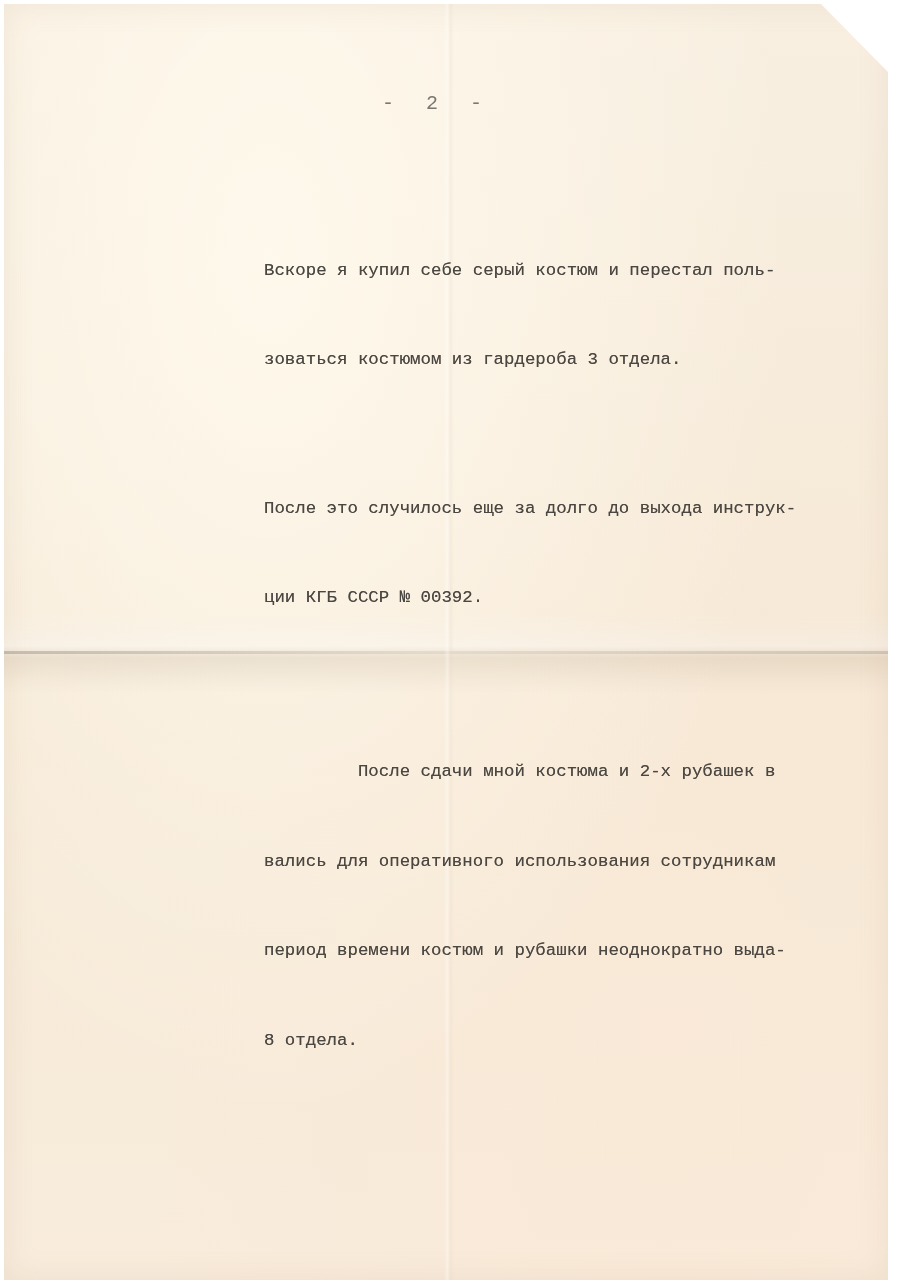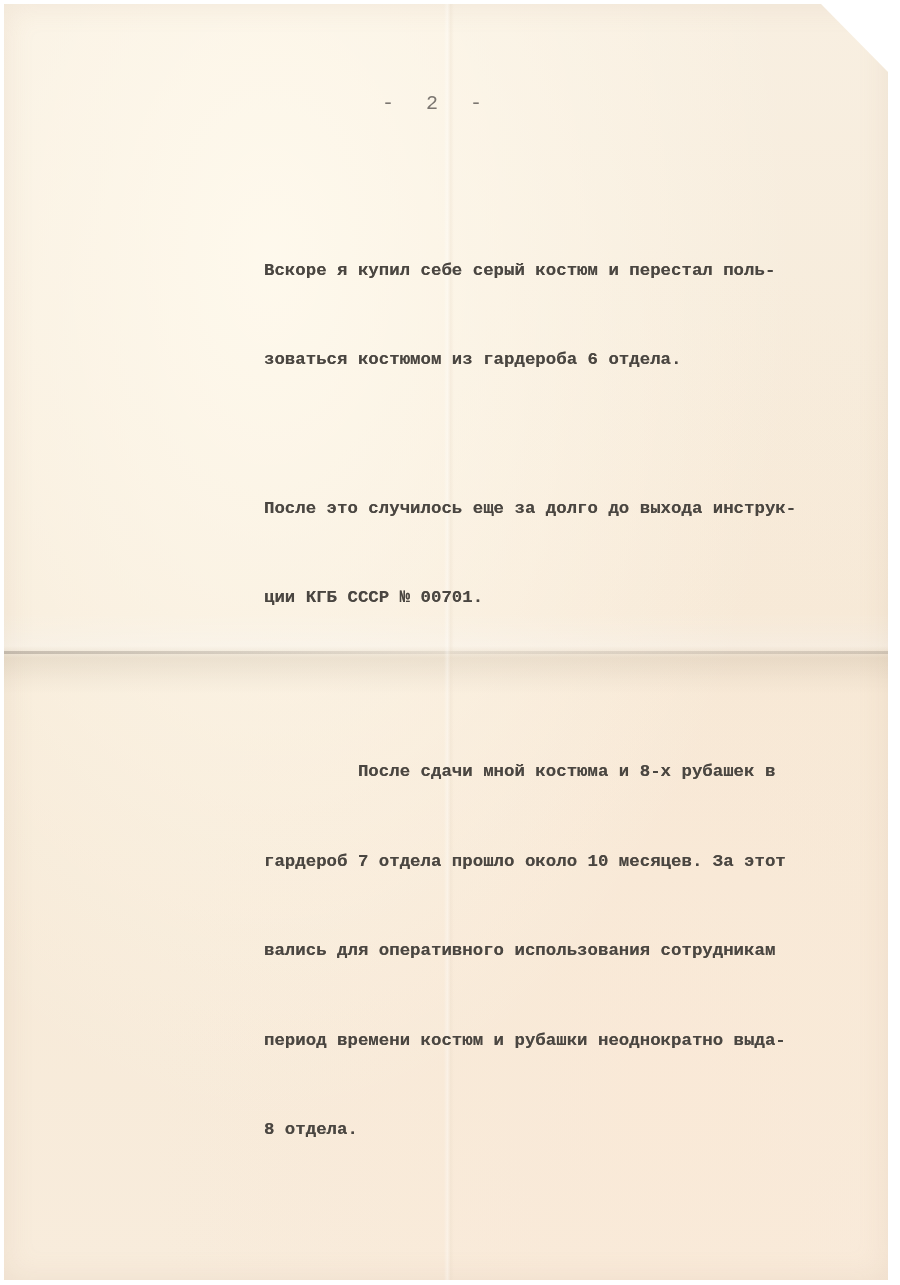--- a/index.html
+++ b/index.html
@@ -63,48 +63,46 @@
       width: 610px;
       font-family: "Liberation Mono", "DejaVu Sans Mono", monospace;
       font-size: 17.4px;
       line-height: 29.8px;
       color: #4a4641;
       text-shadow: 0 0 0.6px rgba(60,55,50,0.6);
     }
     .para {
       margin: 0;
       white-space: pre;
-      font-weight: bold;
     }
     .para + .para { margin-top: 25px; }
     .para.tight { margin-top: 0; }
     .line { display: block; }
   </style>
 </head>
 <body>
 
 <div class="page">
   <div class="fold-shade"></div>
   <div class="fold-h"></div>
   <div class="fold-v"></div>
 
   <div class="page-number">- 2 -</div>
 
   <div class="body-text">
     <p class="para">
       <span class="line">Вскоре я купил себе серый костюм и перестал поль-</span>
-      <span class="line">зоваться костюмом из гардероба 6 отдела.</span>
+      <span class="line">зоваться костюмом из гардероба 3 отдела.</span>
     </p>
     <p class="para tight">
       <span class="line">После это случилось еще за долго до выхода инструк-</span>
-      <span class="line">ции КГБ СССР № 00701.</span>
+      <span class="line">ции КГБ СССР № 00392.</span>
     </p>
     <p class="para">
-      <span class="line">         После сдачи мной костюма и 8-х рубашек в</span>
-      <span class="line">гардероб 7 отдела прошло около 10 месяцев. За этот</span>
+      <span class="line">         После сдачи мной костюма и 2-х рубашек в</span>
       <span class="line">вались для оперативного использования сотрудникам</span>
       <span class="line">период времени костюм и рубашки неоднократно выда-</span>
       <span class="line">8 отдела.</span>
     </p>
     <p class="para">
       
       
       
       
       

